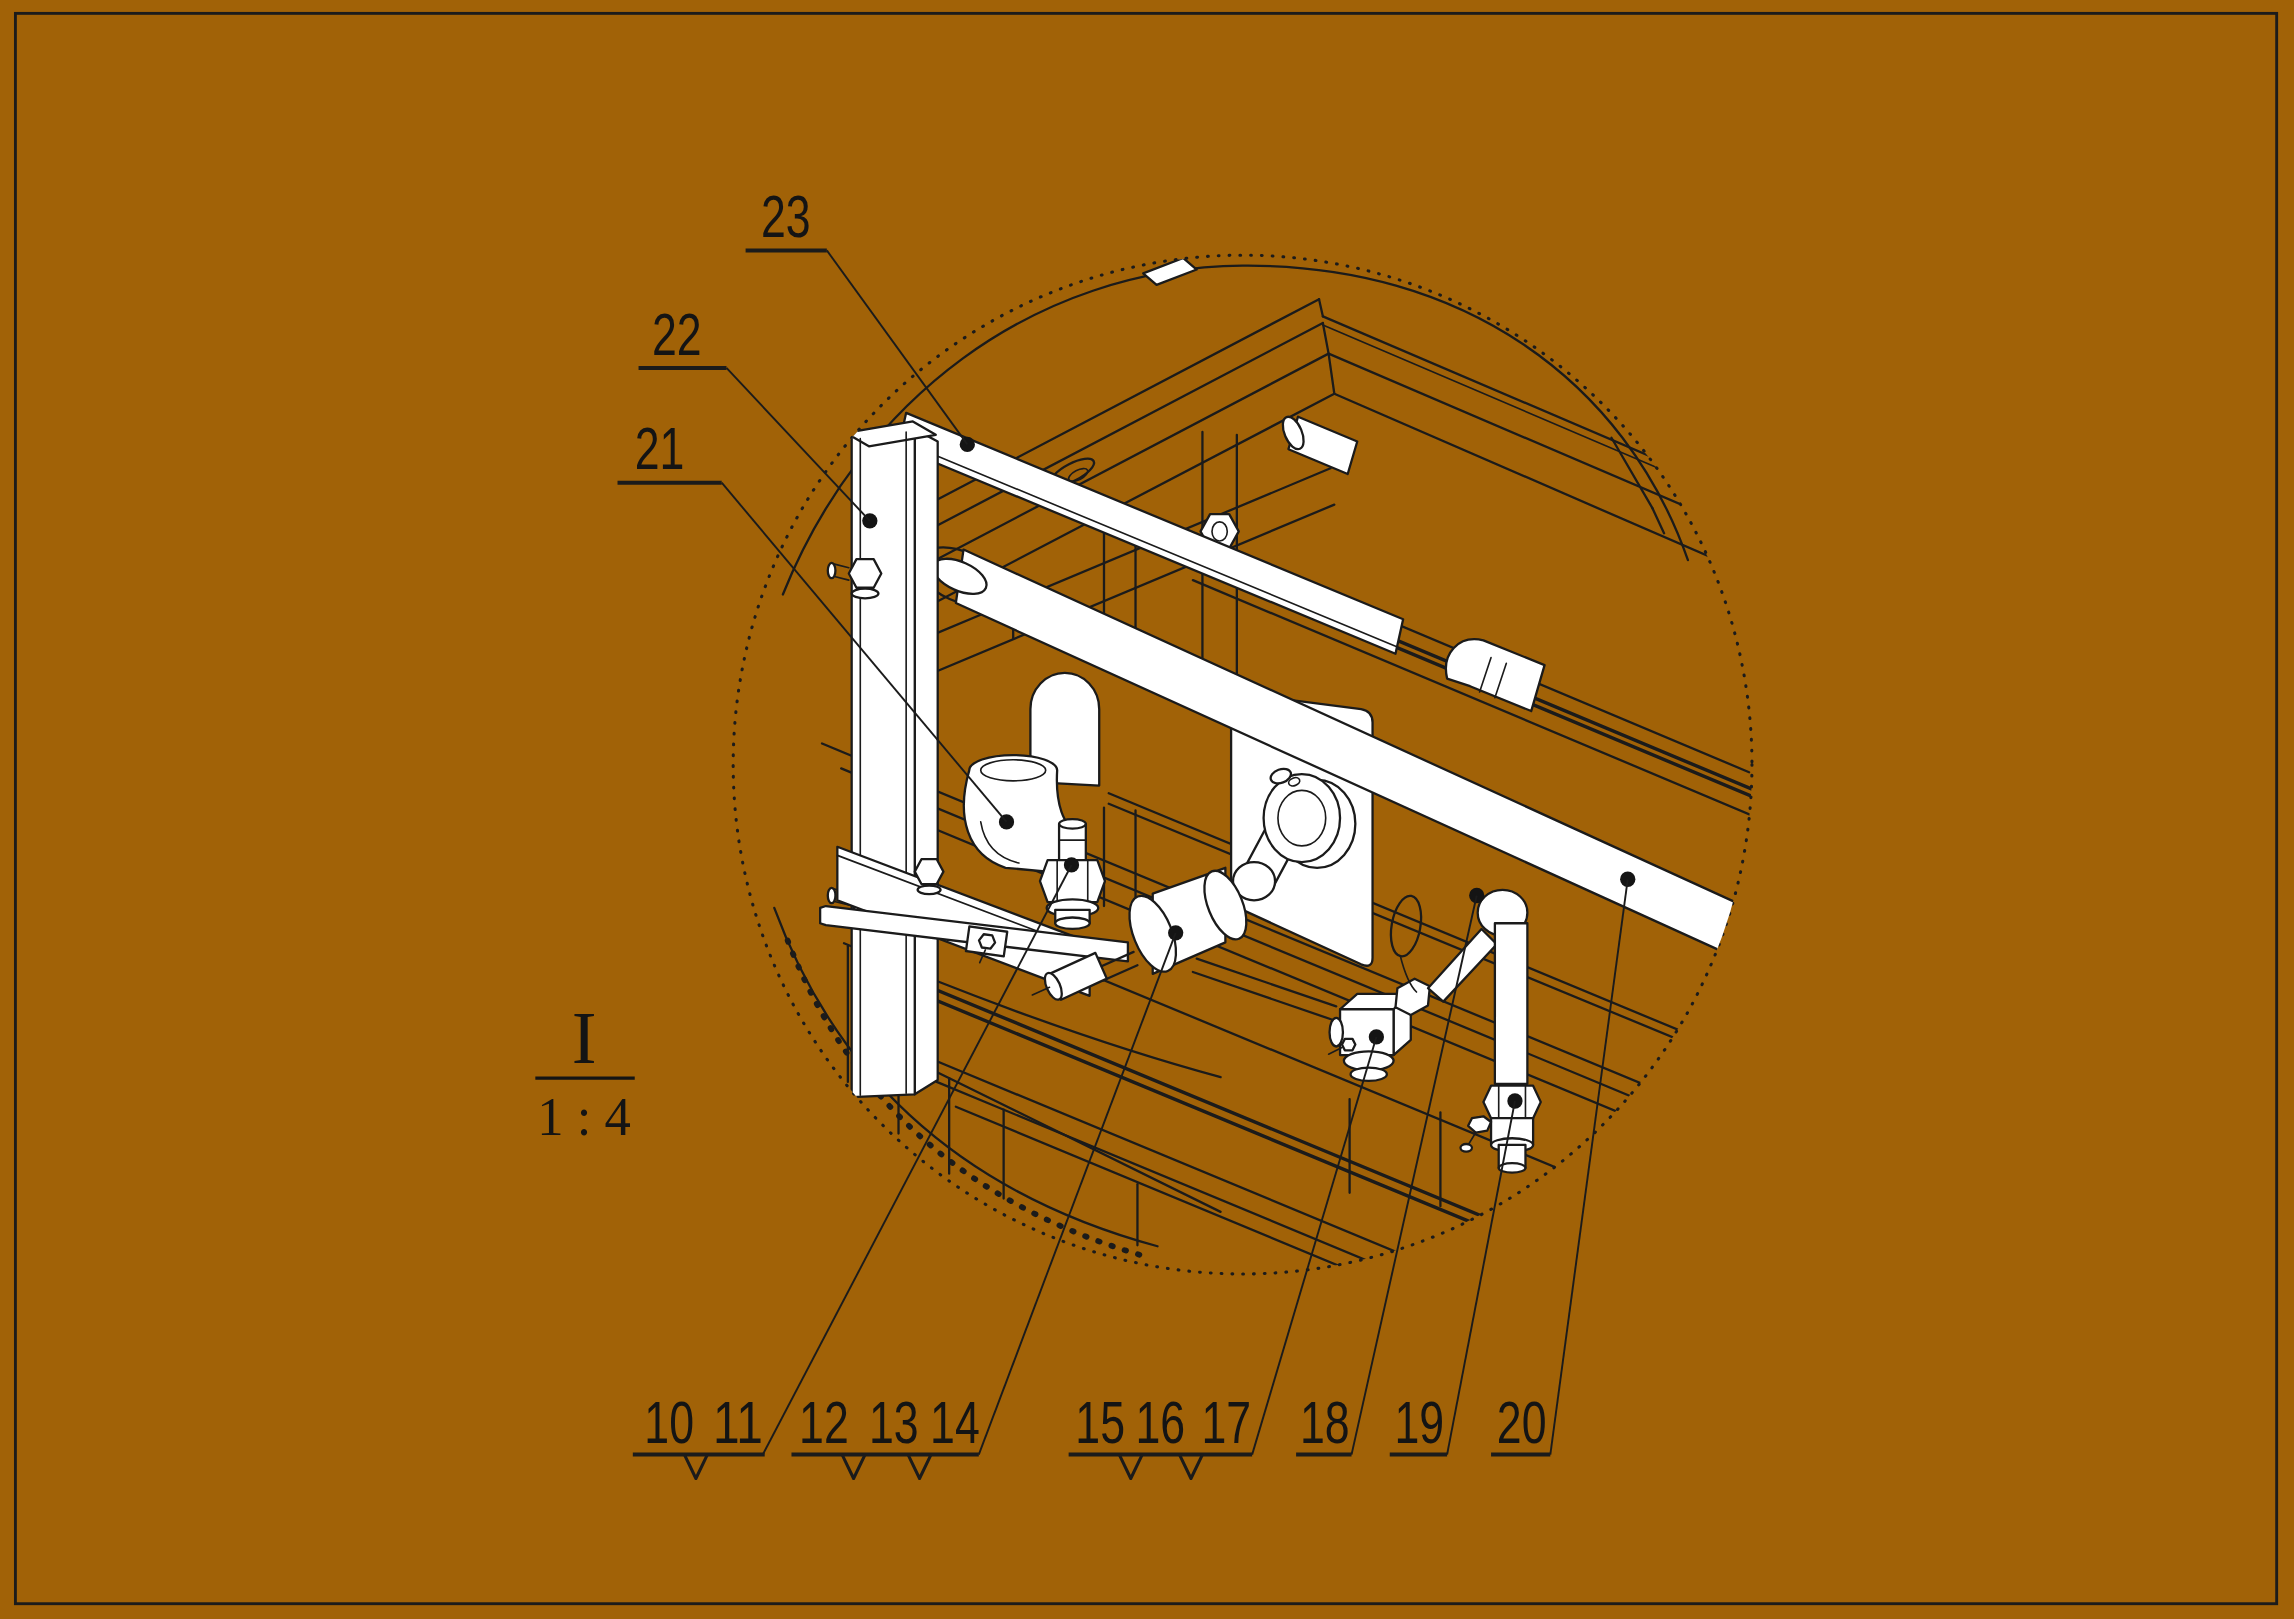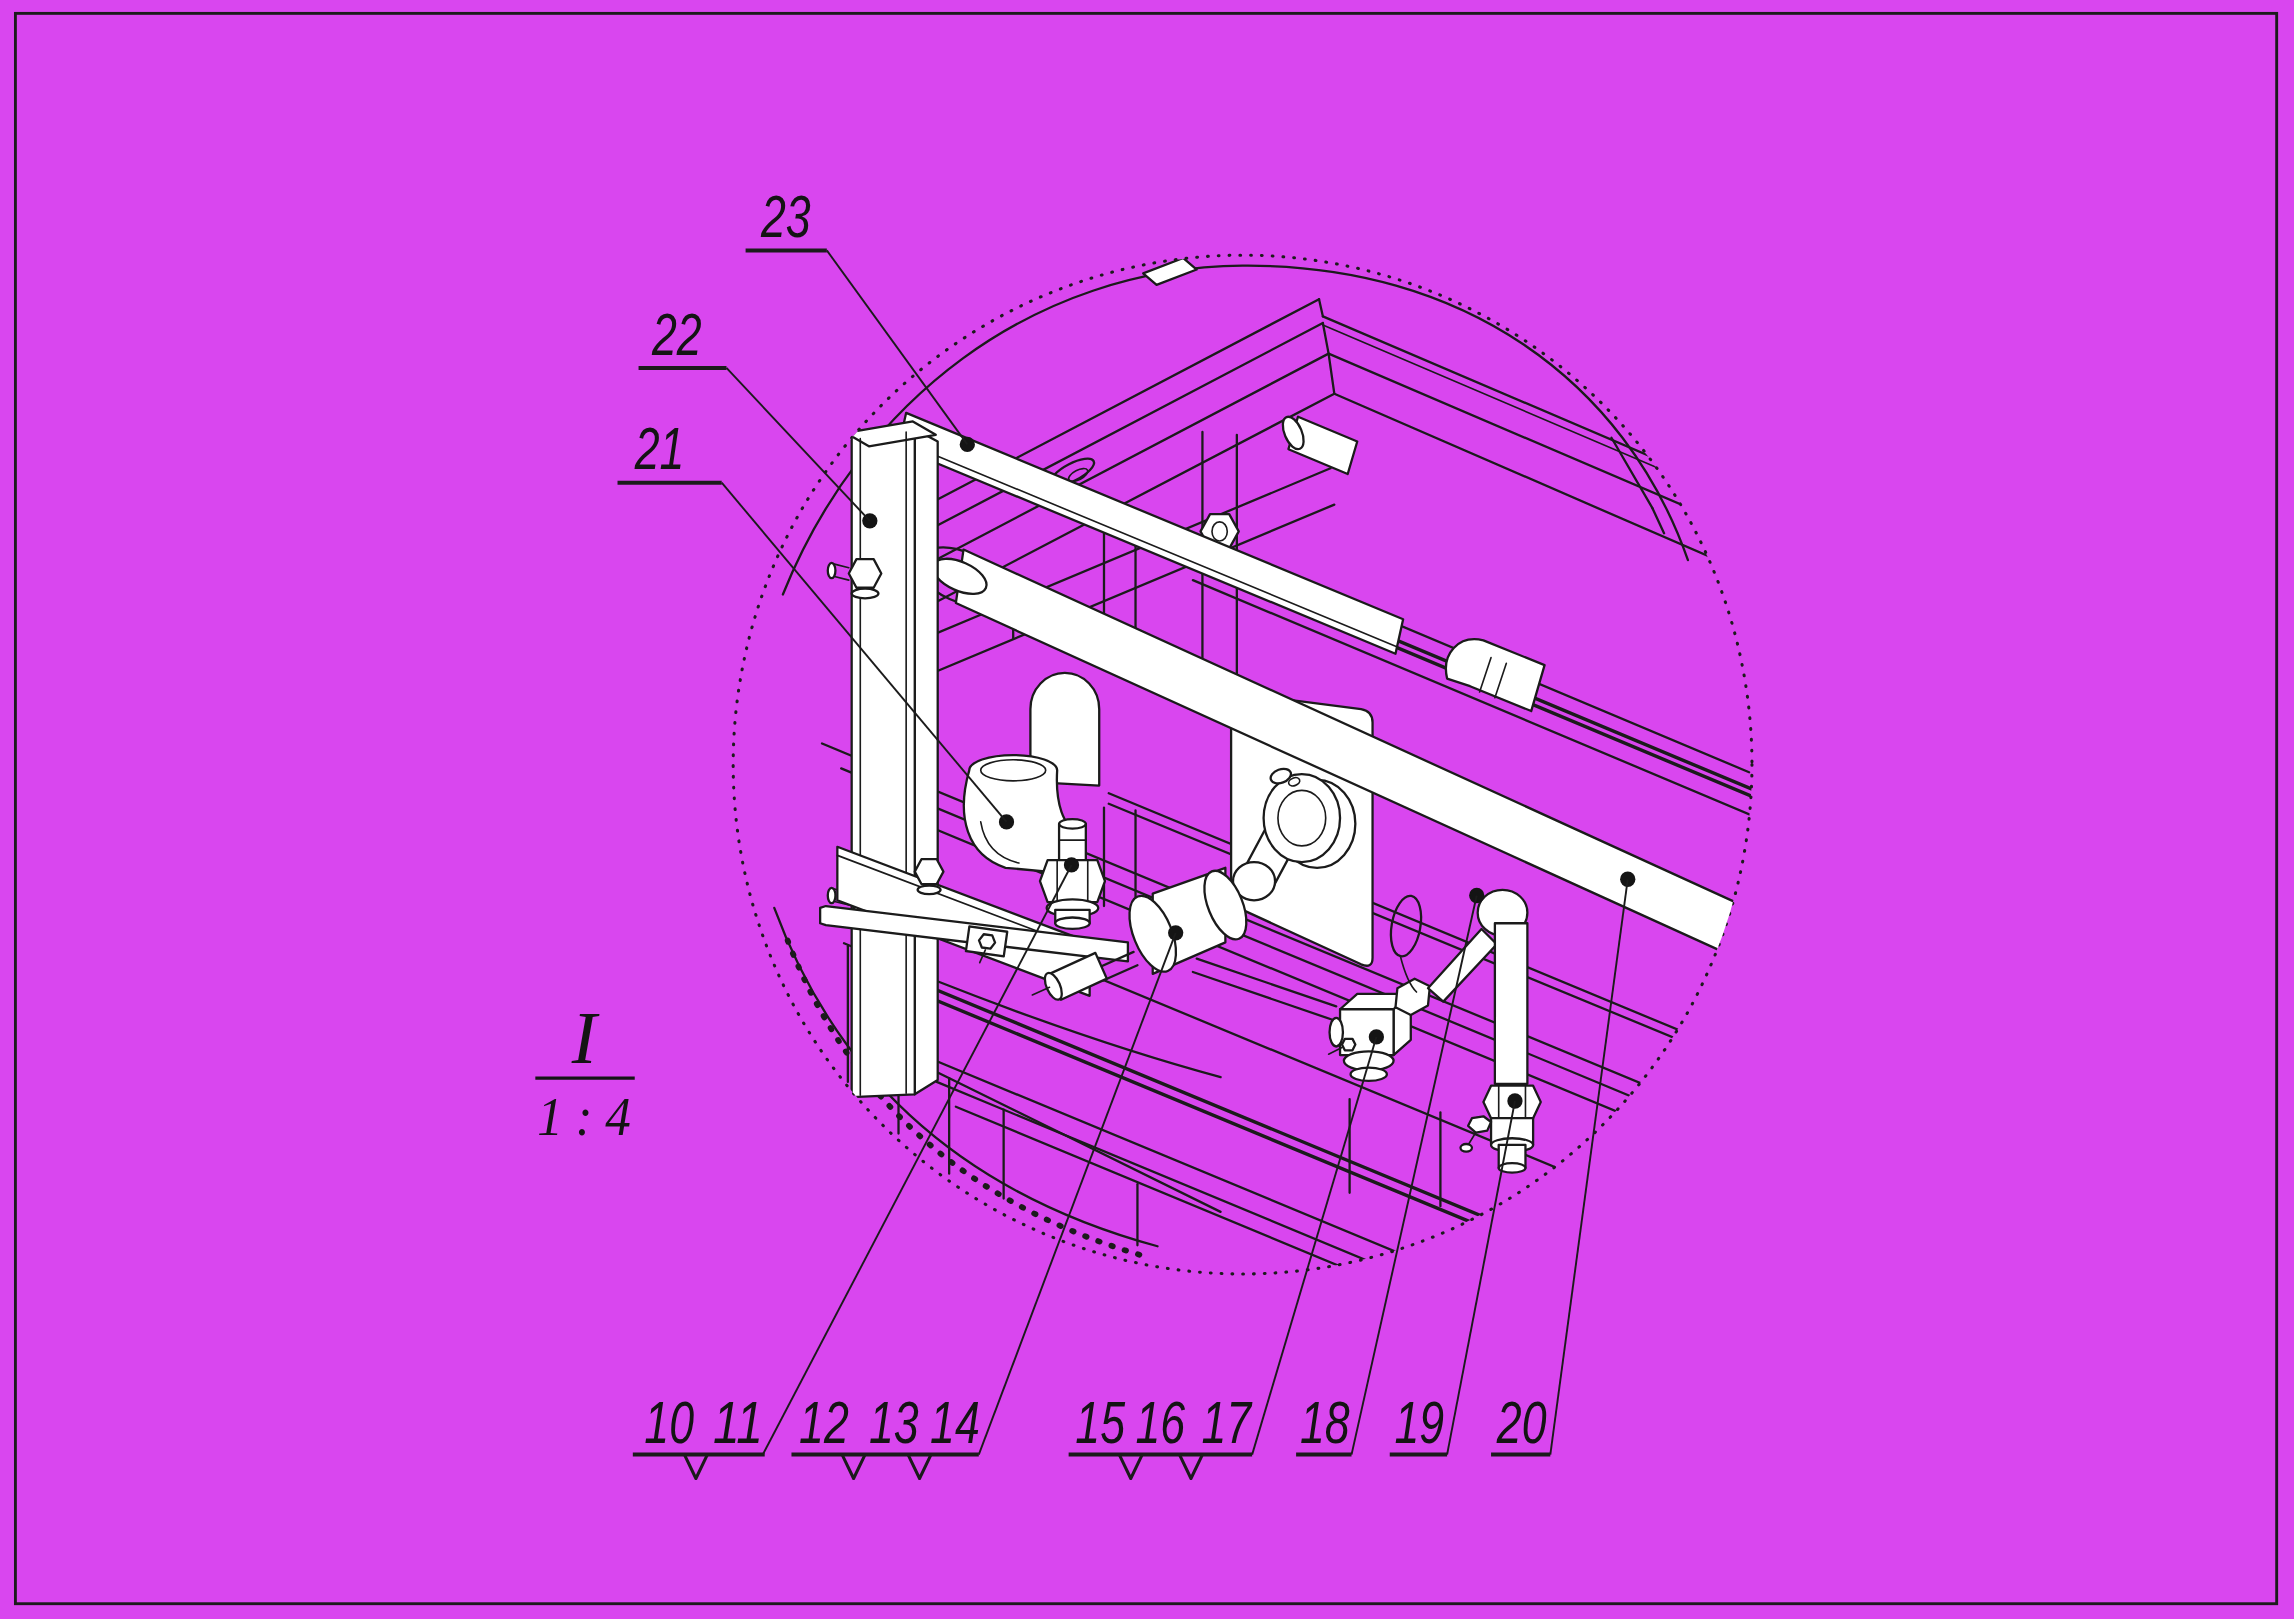--- a/index.html
+++ b/index.html
@@ -1,17 +1,17 @@
 <!DOCTYPE html>
 <html><head>
 <meta charset="utf-8">
 <style>
   html,body{margin:0;padding:0;background:#e8e8e8;}
-  .page{width:2294px;height:1619px;background:#d946ef;position:relative;margin:0 auto;
-        font-family:"Liberation Sans",sans-serif;font-style:italic;}
+  .page{width:2294px;height:1619px;background:#a16207;position:relative;margin:0 auto;
+        font-family:"Liberation Sans",sans-serif;}
   svg{display:block;}
   .ln{stroke:#1b1b1b;fill:none;stroke-width:2.4;stroke-linecap:round;stroke-linejoin:round;}
   .lnthin{stroke:#1b1b1b;fill:none;stroke-width:1.7;stroke-linecap:round;}
   .lnthick{stroke:#1b1b1b;fill:none;stroke-width:3.6;stroke-linecap:round;}
   .wh{fill:#ffffff;stroke:#1b1b1b;stroke-width:2.4;stroke-linejoin:round;}
   .leader{stroke:#1b1b1b;fill:none;stroke-width:2;}
   .under{stroke:#1b1b1b;fill:none;stroke-width:4.2;}
   .vnotch{stroke:#1b1b1b;fill:none;stroke-width:3.2;stroke-linejoin:round;}
   .dot{fill:#141414;stroke:none;}
   .lbl{font-family:"Liberation Sans",sans-serif;font-size:62px;fill:#141414;}

